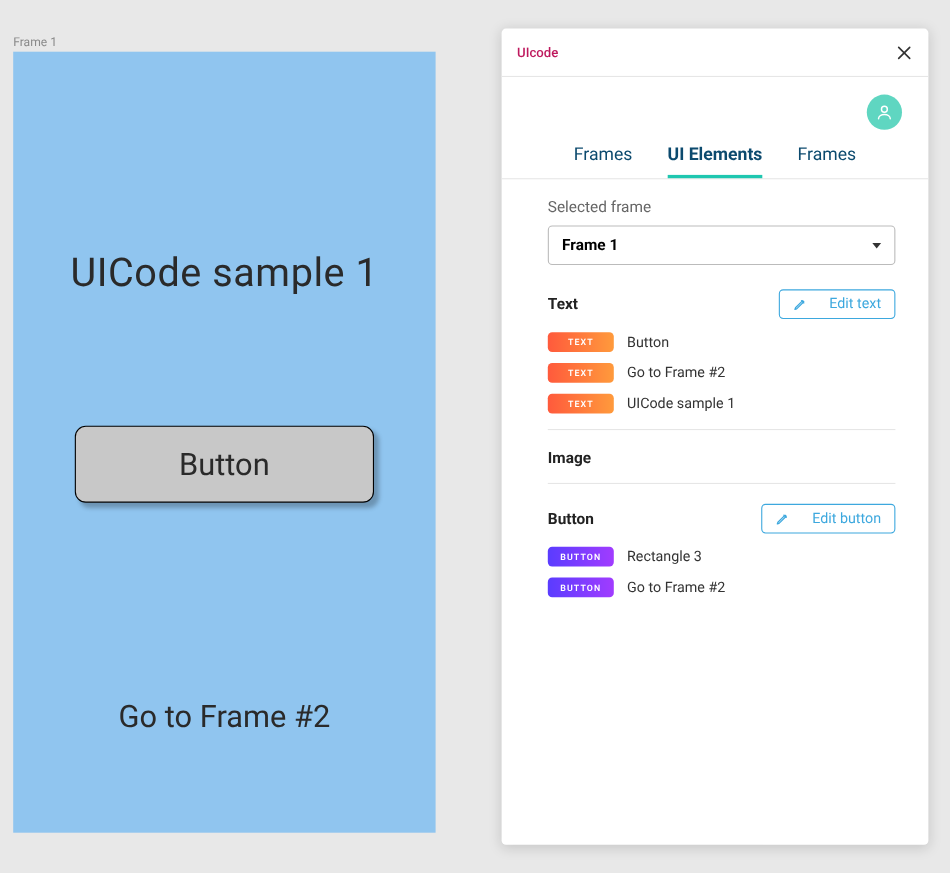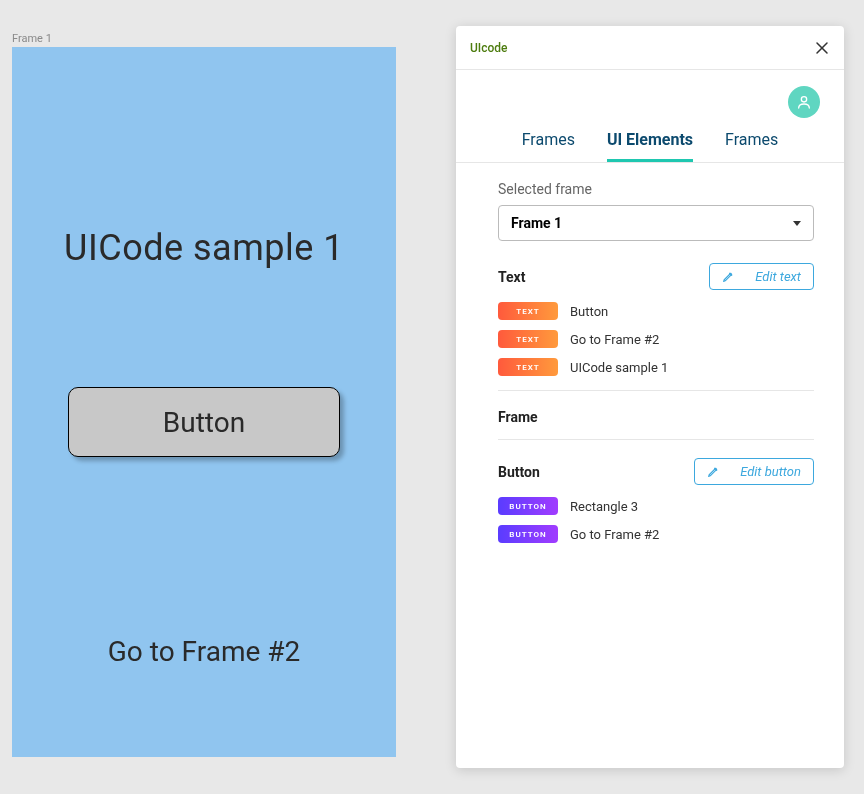--- a/index.html
+++ b/index.html
@@ -78,21 +78,21 @@
   .panel-header {
     display: flex;
     align-items: center;
     justify-content: space-between;
     padding: 10px 14px;
     border-bottom: 1px solid #e6e6e6;
     height: 44px;
   }
   .panel-title {
     font-size: 12px;
-    color: #4d7c0f;
+    color: #be185d;
     font-weight: 500;
   }
   .close-icon {
     cursor: pointer;
     color: #333;
     display: flex;
     align-items: center;
   }
 
   .avatar-row {
@@ -177,21 +177,20 @@
     border: 1px solid #3da8de;
     color: #3da8de;
     background: #fff;
     border-radius: 4px;
     padding: 5px 12px;
     font-size: 13px;
     display: inline-flex;
     align-items: center;
     gap: 20px;
     cursor: pointer;
-    font-style: italic;
   }
   .edit-btn svg { stroke: #3da8de; }
 
   .item-row {
     display: flex;
     align-items: center;
     gap: 12px;
     margin-bottom: 10px;
   }
   .tag {
@@ -288,21 +287,21 @@
       <span class="item-name">Go to Frame #2</span>
     </div>
     <div class="item-row">
       <span class="tag tag-text">TEXT</span>
       <span class="item-name">UICode sample 1</span>
     </div>
 
     <div class="divider"></div>
 
     <div class="section-header">
-      <span class="section-title">Frame</span>
+      <span class="section-title">Image</span>
     </div>
 
     <div class="divider"></div>
 
     <div class="section-header">
       <span class="section-title">Button</span>
       <button class="edit-btn">
         <svg width="13" height="13" viewBox="0 0 24 24" fill="none" stroke-width="2" stroke-linecap="round" stroke-linejoin="round">
             <path d="M3 21l3-1 12-12-2-2L4 18l-1 3z"></path>
             <path d="M14 6l4 4"></path>

